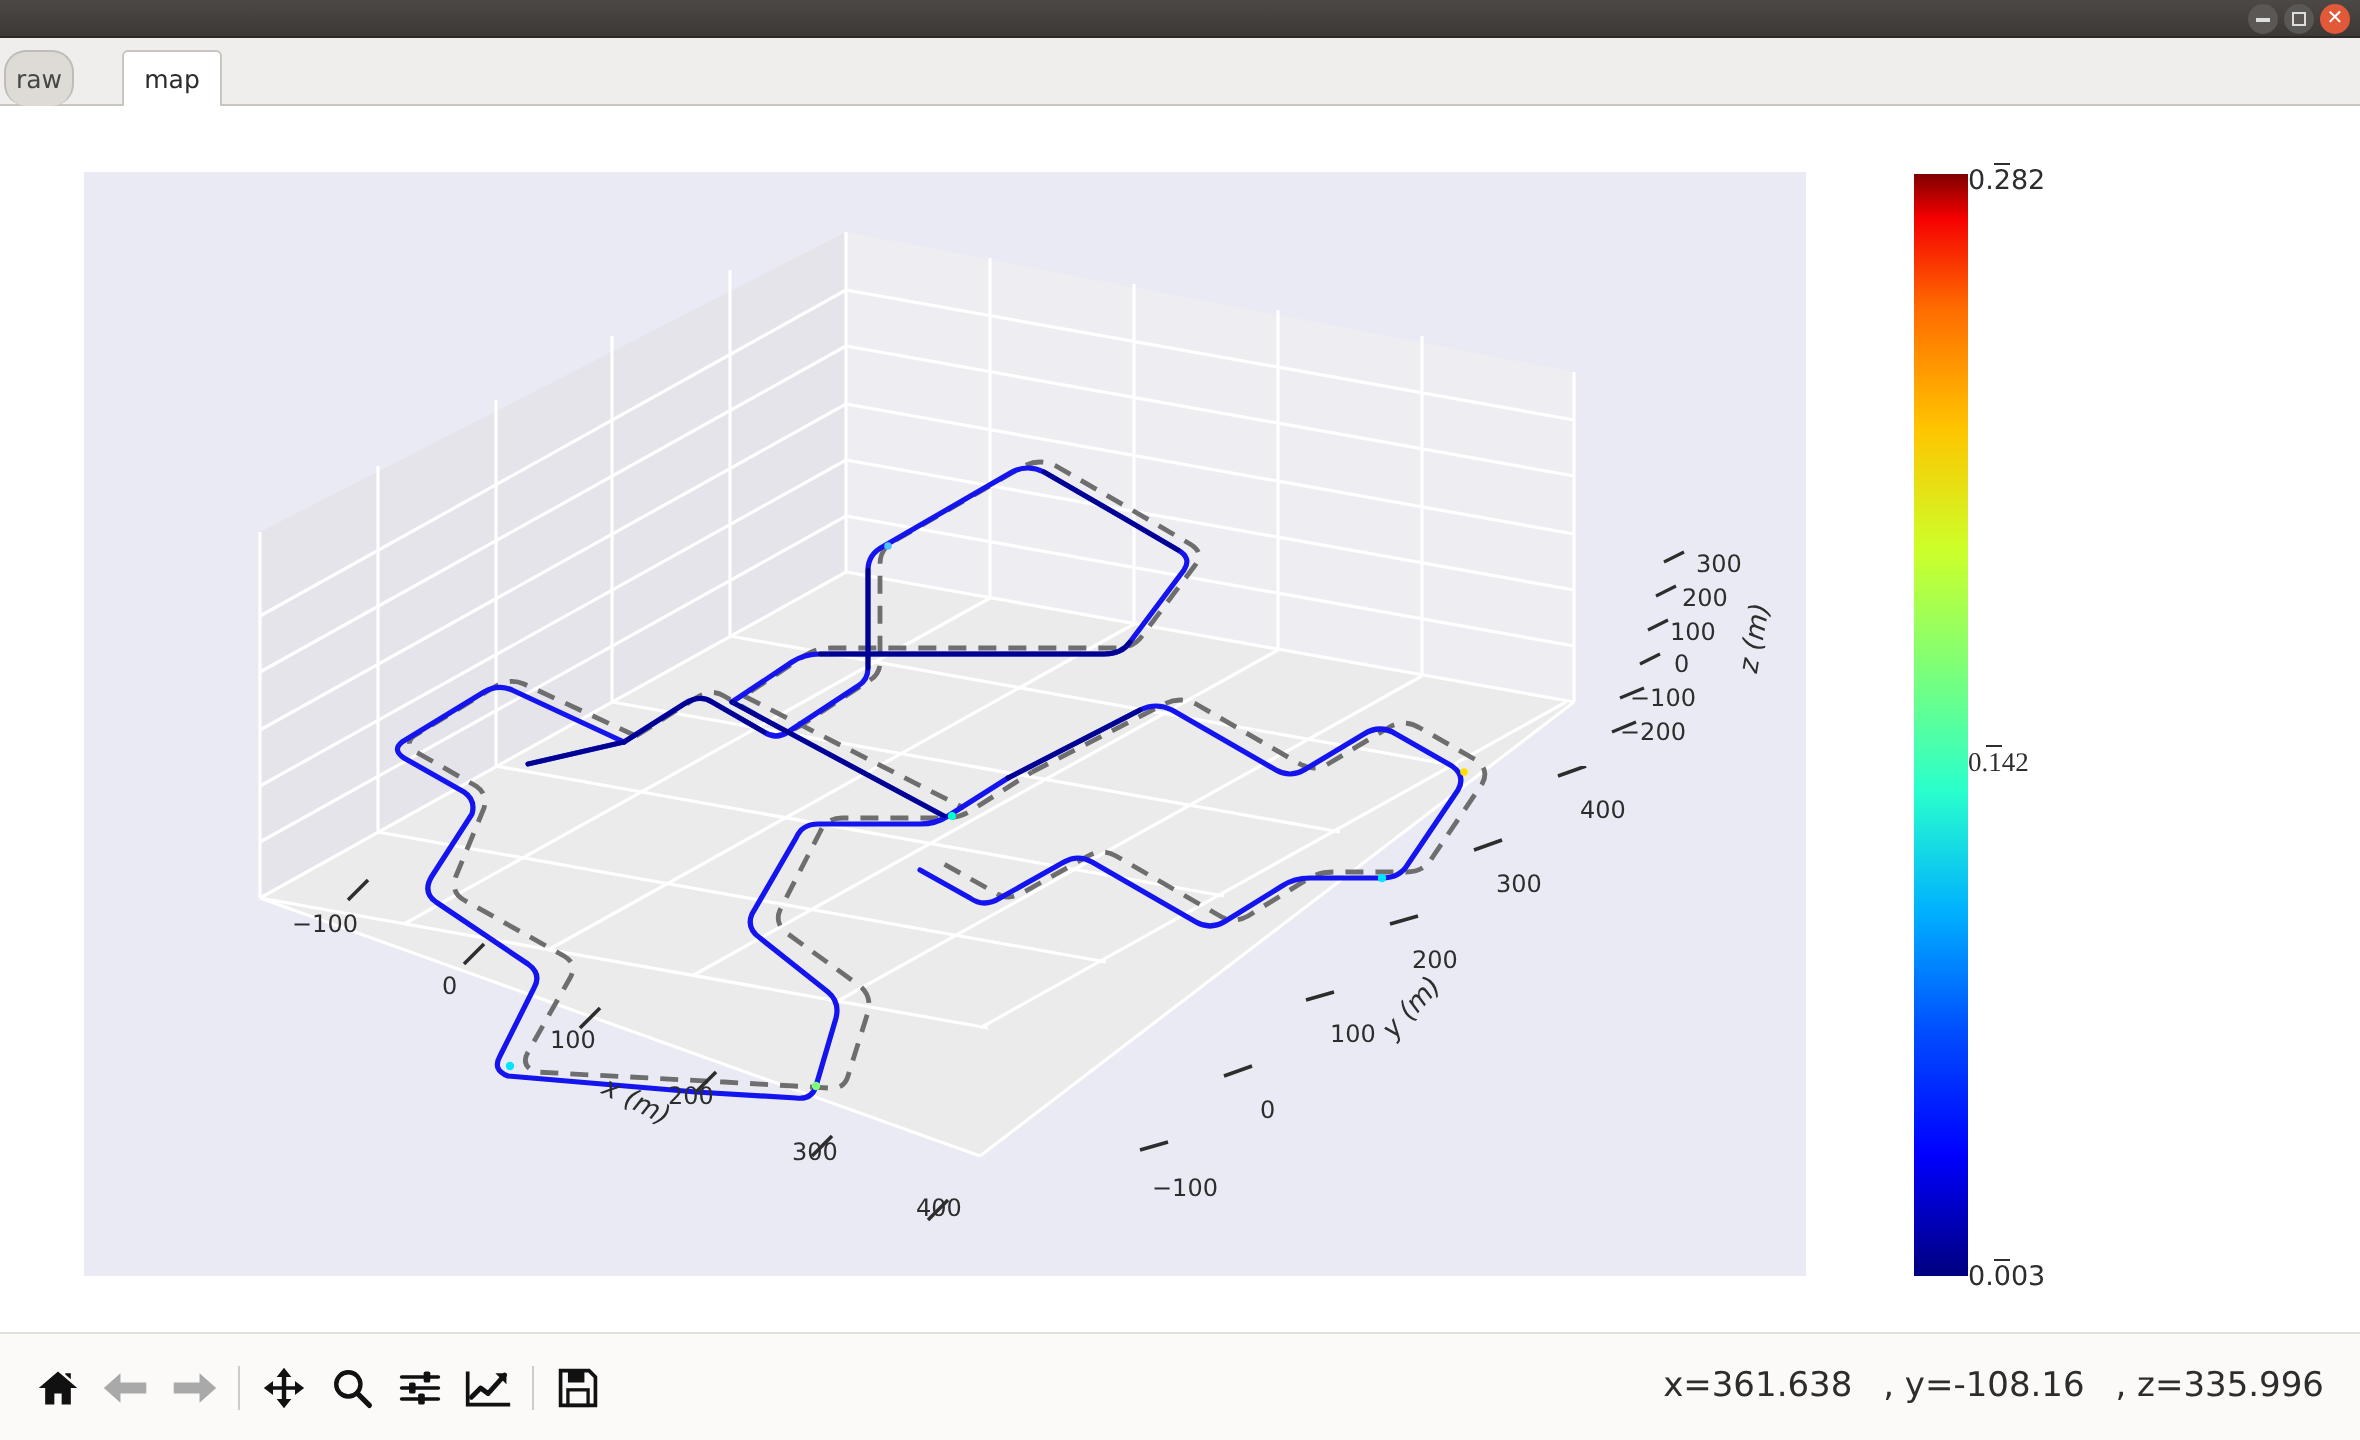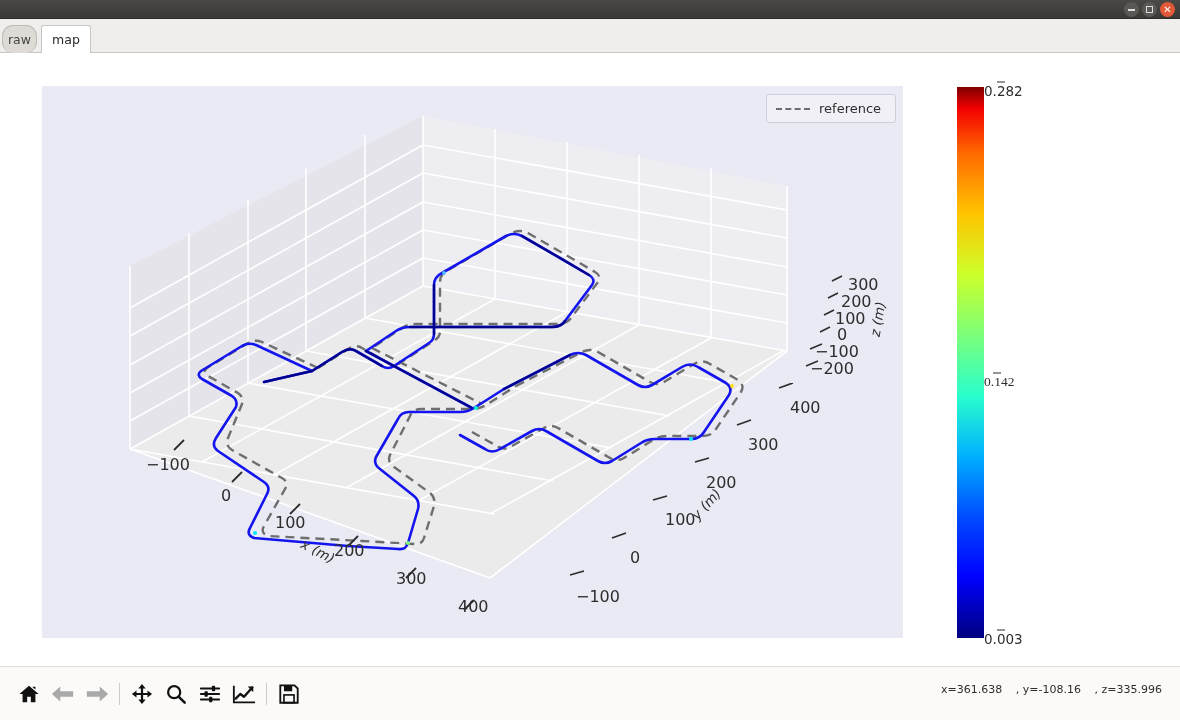--- a/index.html
+++ b/index.html
@@ -46,21 +46,21 @@
   }
   .tab {
     position: absolute; top: 6px; height: 28px;
     display: flex; align-items: center; justify-content: center;
     font-size: 12.5px; color: #3a3a3a;
     border: 1px solid #bfbcb8; border-bottom: none;
     border-radius: 3px 3px 0 0;
     padding: 0 10px;
   }
   .tab.inactive { background: #dedbd6; color: #464646; border-radius: 11px; }
-  .tab.active { background: #ffffff; color: #2b2b2b; border-color: #c9c6c2; }
+  .tab.active { background: #ffffff; color: #2b2b2b; border-color: #c9c6c2; margin-left: 20px; }
 
   
   #figure {
     position: absolute; left: 0; top: 53px; width: 1180px; height: 613px;
     background: #ffffff;
   }
   #axes-bg {
     position: absolute; left: 42px; top: 33px; width: 861px; height: 552px;
     background: #e9eaf3;
   }
@@ -97,21 +97,21 @@
     position: absolute; left: 27px; display: flex; align-items: center;
     white-space: nowrap; font-size: 13.5px; color: #2d2d2d;
     transform: translateY(-50%);
     flex-direction: column;
   }
   .cbtick .tk { display: inline-block; width: 8px; height: 0;
     border-top: 1.5px solid #2d2d2d; margin-right: 5px; }
 
   
   .axlabel {
-    position: absolute; font-size: 16px; color: #2d2d2d;
+    position: absolute; font-size: 12px; color: #2d2d2d;
     white-space: nowrap;
   }
   .axname {
     position: absolute; font-size: 13.5px; color: #2d2d2d;
     white-space: nowrap;
   }
 
   
   #toolbar {
     position: absolute; left: 0; top: 666px; width: 1180px; height: 54px;
@@ -119,21 +119,21 @@
   }
   #tools { position: absolute; left: 12px; top: 9px;
     display: flex; align-items: center; gap: 0px; }
   .tool {
     width: 34px; height: 36px;
     display: flex; align-items: center; justify-content: center;
   }
   .tsep { width: 1px; height: 22px; background: #cfccc7; margin: 0 5px; }
   #coords {
     position: absolute; right: 18px; top: 16px;
-    font-size: 11px; color: #2d2d2d; white-space: nowrap;
+    font-size: 17px; color: #2d2d2d; white-space: nowrap;
   }
   #coords span { margin-left: 10px; }
 </style>
 </head>
 <body>
 
 <div id="titlebar">
   <div id="wincontrols">
     <div class="wbtn min">
         <div class="minbar"></div>
@@ -280,24 +280,20 @@
       <circle cx="213" cy="447" r="2.1" fill="#00e5ff"></circle>
       <circle cx="366" cy="457" r="2.1" fill="#7cff79"></circle>
       <circle cx="649" cy="353" r="2.1" fill="#00e5ff"></circle>
       <circle cx="434" cy="322" r="2.0" fill="#00ffcc"></circle>
       <circle cx="402" cy="187" r="1.9" fill="#4fc3ff"></circle>
       <circle cx="690" cy="300" r="1.9" fill="#ffe000"></circle>
     </g>
   </svg>
 
 
-  <div id="legend">
-    <span class="dash"></span>
-    <span class="ltext">reference</span>
-  </div>
 
   <div class="axlabel" style="left:146px; top:402px;">−100</div>
   <div class="axlabel" style="left:221px; top:433px;">0</div>
   <div class="axlabel" style="left:275px; top:460px;">100</div>
   <div class="axlabel" style="left:334px; top:488px;">200</div>
   <div class="axlabel" style="left:396px; top:516px;">300</div>
   <div class="axlabel" style="left:458px; top:544px;">400</div>
   <div class="axname" style="left:300px; top:490px; transform:rotate(27deg); font-style:italic;">x (m)</div>
 
   <div class="axlabel" style="left:576px; top:534px;">−100</div>

